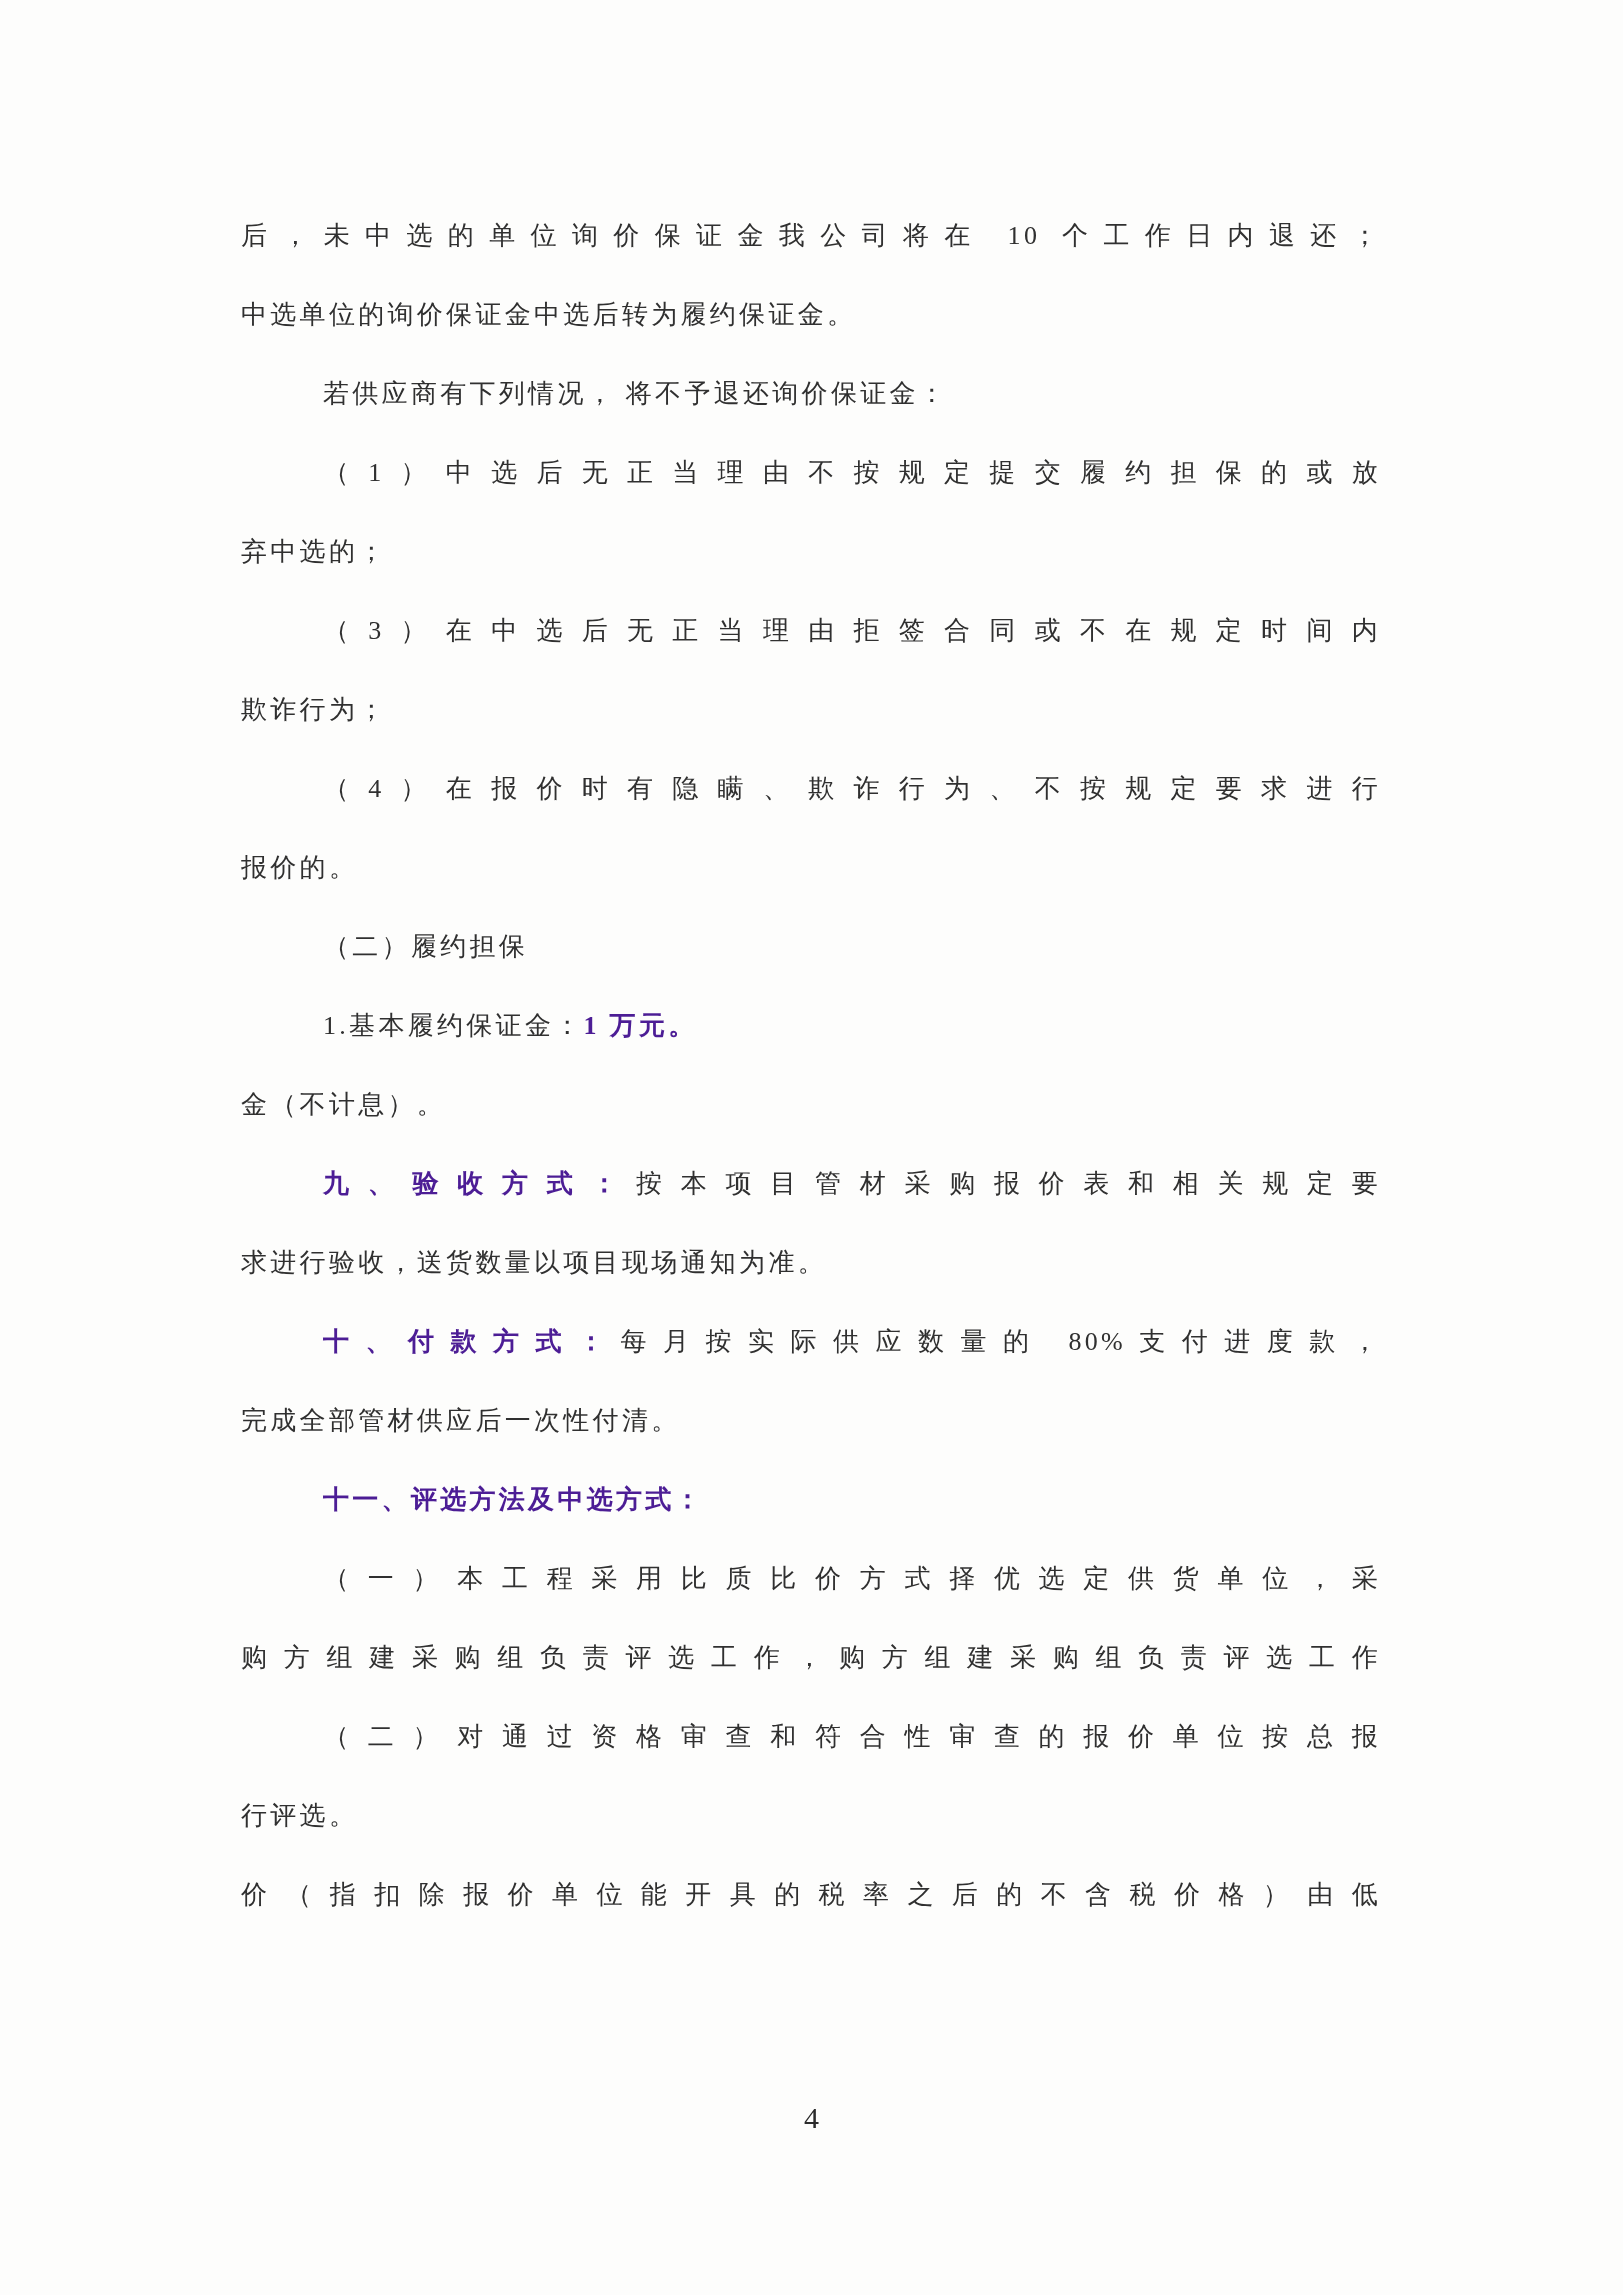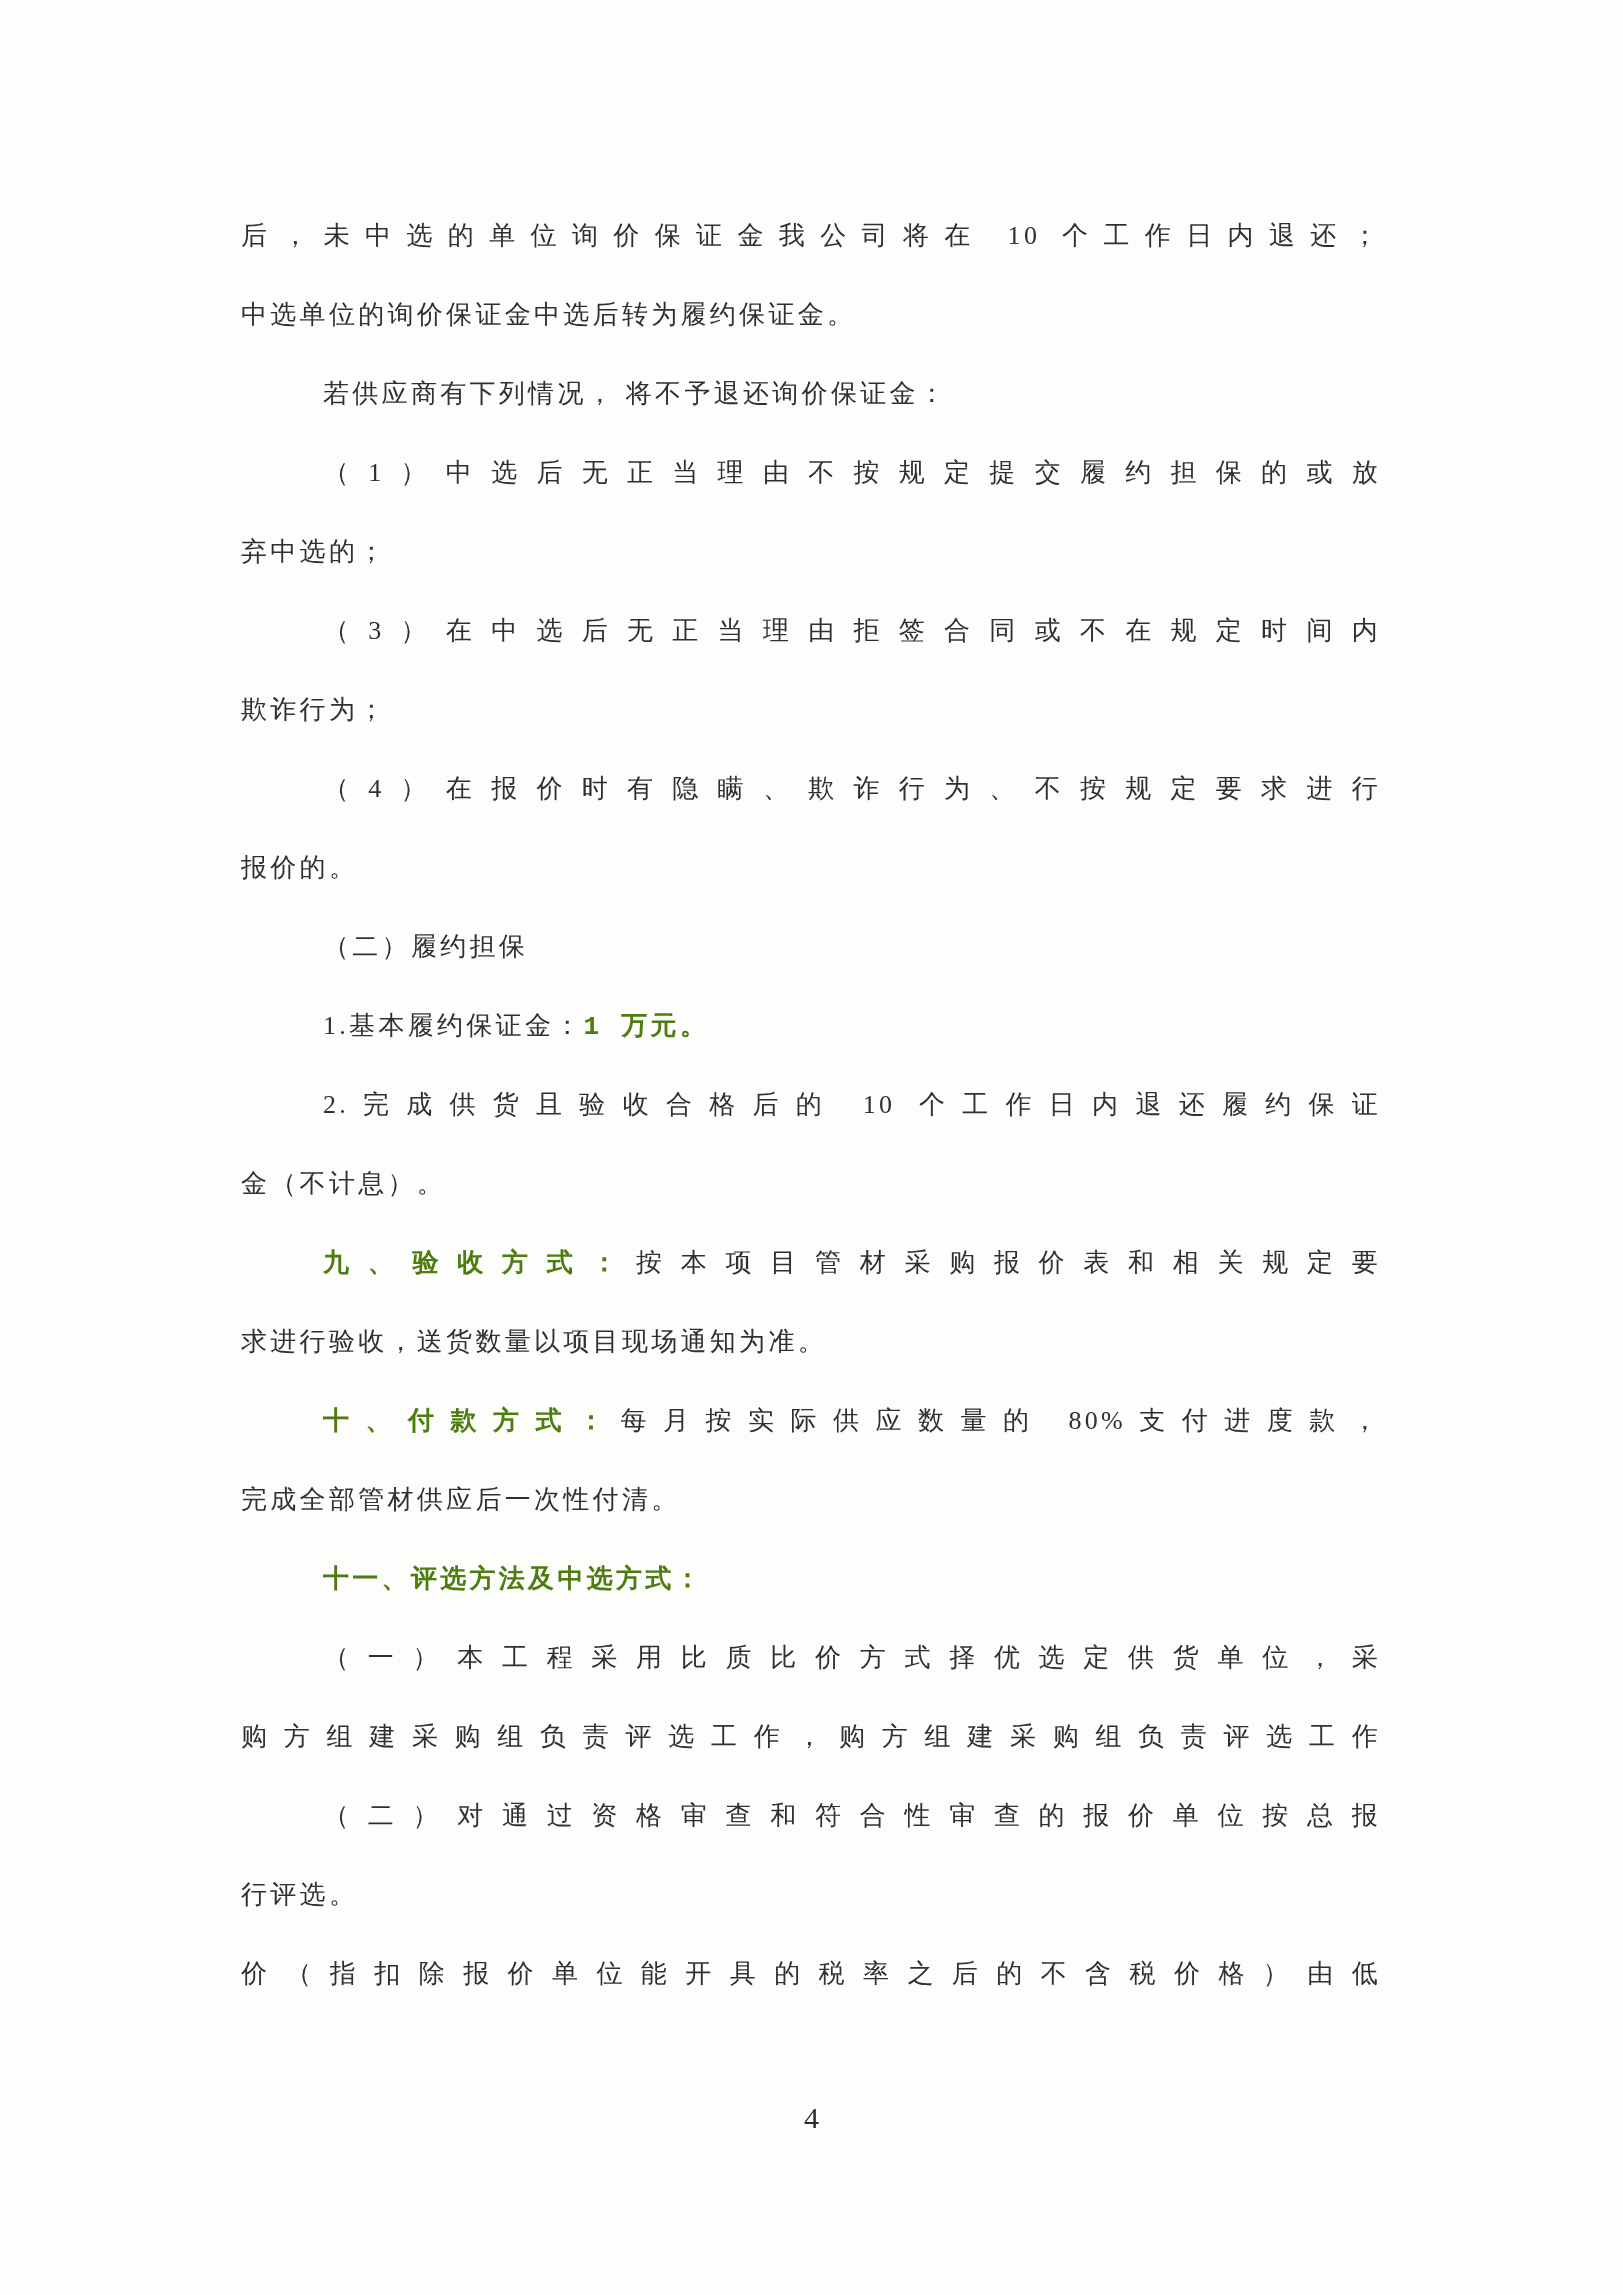--- a/index.html
+++ b/index.html
@@ -33,22 +33,22 @@
   .line.indent {
     text-indent: 82px;
   }
   .line.full {
     white-space: normal;
     text-align: justify;
     text-align-last: justify;
   }
   .seg.bold {
     font-weight: bold;
-    font-family: Liberation Mono, monospace;
-    color: #4d7c0f;
+    font-family: Liberation Serif, serif;
+    color: #4c1d95;
   }
   .footer-pagenum {
     position: absolute;
     left: 0;
     right: 0;
     top: 2095px;
     height: 46px;
     line-height: 46px;
     text-align: center;
     font-size: 30px;
@@ -64,21 +64,20 @@
       <div class="line"><span class="seg">中选单位的询价保证金中选后转为履约保证金。</span></div>
       <div class="line indent"><span class="seg">若供应商有下列情况， 将不予退还询价保证金：</span></div>
       <div class="line indent full"><span class="seg">（1）中选后无正当理由不按规定提交履约担保的或放</span></div>
       <div class="line"><span class="seg">弃中选的；</span></div>
       <div class="line indent full"><span class="seg">（3）在中选后无正当理由拒签合同或不在规定时间内</span></div>
       <div class="line"><span class="seg">欺诈行为；</span></div>
       <div class="line indent full"><span class="seg">（4）在报价时有隐瞒、欺诈行为、不按规定要求进行</span></div>
       <div class="line"><span class="seg">报价的。</span></div>
       <div class="line indent"><span class="seg">（二）履约担保</span></div>
       <div class="line indent"><span class="seg">1.基本履约保证金：</span><span class="seg bold">1 万元。</span></div>
-      <div class="line indent full"><span class="seg">2.完成供货且验收合格后的 10 个工作日内退还履约保证</span></div>
       <div class="line"><span class="seg">金（不计息）。</span></div>
       <div class="line indent full"><span class="seg bold">九、验收方式：</span><span class="seg">按本项目管材采购报价表和相关规定要</span></div>
       <div class="line"><span class="seg">求进行验收，送货数量以项目现场通知为准。</span></div>
       <div class="line indent full"><span class="seg bold">十、付款方式：</span><span class="seg">每月按实际供应数量的 80%支付进度款，</span></div>
       <div class="line"><span class="seg">完成全部管材供应后一次性付清。</span></div>
       <div class="line indent"><span class="seg bold">十一、评选方法及中选方式：</span></div>
       <div class="line indent full"><span class="seg">（一）本工程采用比质比价方式择优选定供货单位，采</span></div>
       <div class="line full"><span class="seg">购方组建采购组负责评选工作，购方组建采购组负责评选工作</span></div>
       <div class="line indent full"><span class="seg">（二）对通过资格审查和符合性审查的报价单位按总报</span></div>
       <div class="line"><span class="seg">行评选。</span></div>

